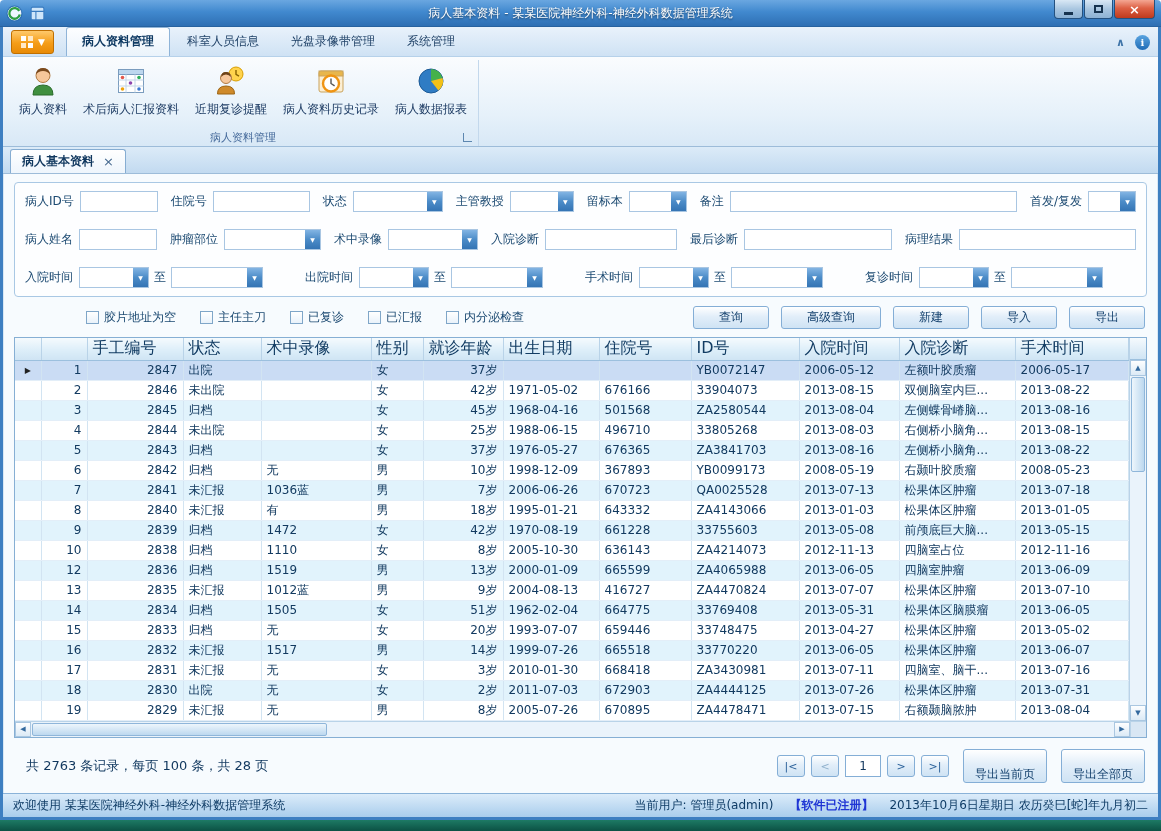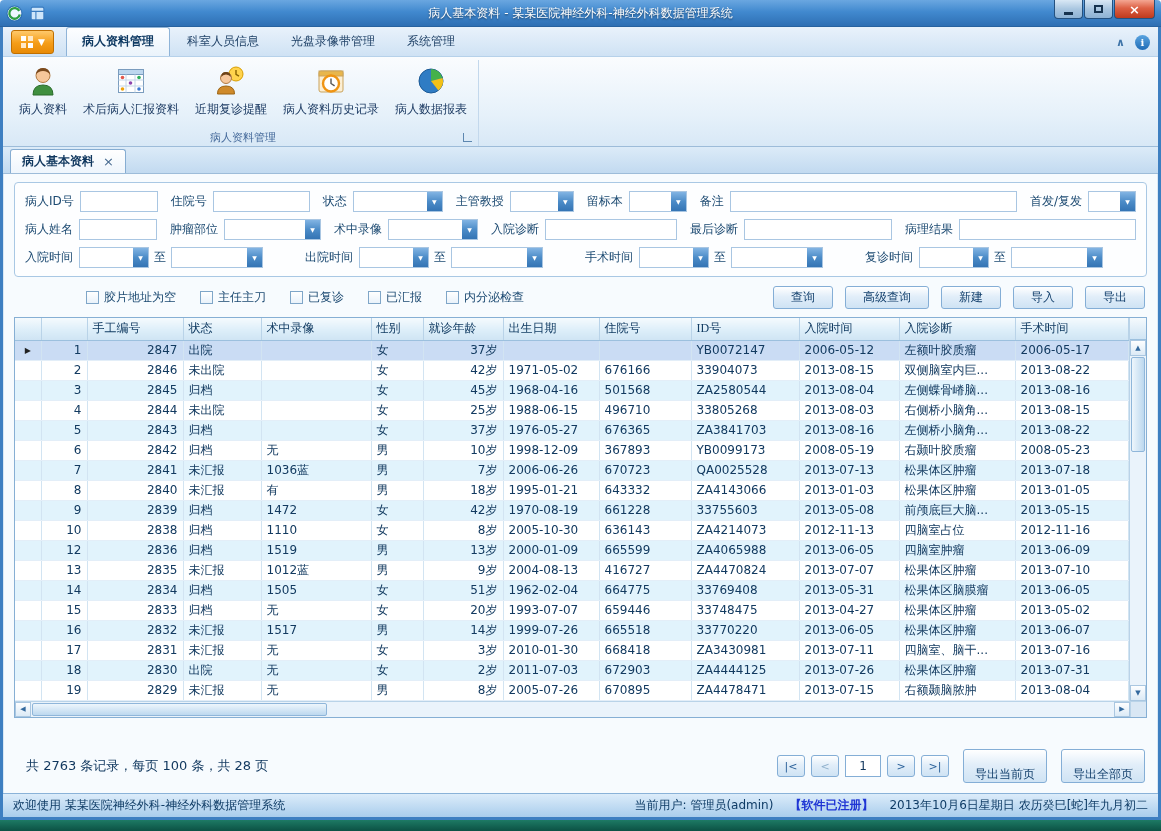--- a/index.html
+++ b/index.html
@@ -36,45 +36,45 @@
 .ric{width:34px;height:34px;display:inline-flex;}
 .ric svg{width:34px;height:34px;}
 .rgroup-label{position:relative;height:17px;display:flex;align-items:center;justify-content:center;font-size:11px;color:#44699a;}
 .launcher{position:absolute;right:3px;bottom:4px;width:9px;height:9px;border-left:1px solid #5d87b0;border-bottom:1px solid #5d87b0;cursor:pointer;}
 
 .tabbar{height:27px;flex:0 0 27px;background:linear-gradient(180deg,#dcebf8,#c2daf0);display:flex;align-items:flex-end;padding:0 7px;border-bottom:1px solid #9dbcd9;}
 .doc-tab{height:24px;display:flex;align-items:center;gap:9px;padding:0 11px;background:linear-gradient(180deg,#ffffff,#eef5fc);border:1px solid #86add2;border-bottom:none;border-radius:3px 3px 0 0;font-size:12px;color:#10375e;font-weight:bold;cursor:pointer;}
 .tab-close{color:#45688e;font-weight:normal;font-size:13px;cursor:pointer;}
 
 .content{flex:1;min-height:0;background:#f7fbfe;padding:8px 10px;display:flex;flex-direction:column;border-left:1px solid #d9e8f5;border-right:1px solid #d9e8f5;}
-.filter-panel{background:#fdfeff;border:1px solid #a9c8e4;border-radius:4px;padding:8px 10px;display:flex;flex-direction:column;gap:7px;}
+.filter-panel{background:#fdfeff;border:1px solid #a9c8e4;border-radius:4px;padding:8px 10px;display:flex;flex-direction:column;gap:17px;}
 .frow{display:flex;align-items:center;}
 .fgroup{display:flex;align-items:center;margin-right:13px;}
 .fgroup:last-child{margin-right:0;}
 .fgroup.grow{flex:1;}
 .frow.dates .fgroup{margin-right:42px;}
 .flabel{font-size:12px;color:#1b4971;margin-right:6px;white-space:nowrap;}
 .tb{height:21px;border:1px solid #a9c6e2;background:#fff;padding:0 4px;font-size:12px;color:#10365c;}
 .tb.grow{flex:1;width:auto;}
 .combo{height:21px;display:inline-flex;border:1px solid #a9c6e2;background:#fff;overflow:hidden;}
 .cinput{flex:1;min-width:0;border:none;outline:none;font-size:12px;padding:0 3px;color:#10365c;background:#fff;}
 .carrow{width:15px;flex:0 0 15px;background:linear-gradient(180deg,#82b4e3,#4c8cc8 50%,#3474b4);color:#fff;font-size:6px;display:flex;align-items:center;justify-content:center;cursor:pointer;}
 .rsep{font-size:12px;color:#1b4971;margin:0 5px;white-space:nowrap;}
 
 .toolbar-row{display:flex;margin-top:9px;padding-left:72px;}
 .cb{display:flex;align-items:center;gap:5px;margin-right:24px;font-size:12px;color:#1b4971;cursor:pointer;white-space:nowrap;}
 .cbbox{width:13px;height:13px;border:1px solid #7fa6c8;background:linear-gradient(180deg,#ffffff,#e9f2fa);}
 .actions{margin-left:auto;display:flex;gap:12px;padding-right:2px;}
-.btn{height:23px;padding:0 17px;font-size:12px;color:#13406d;background:linear-gradient(180deg,#ffffff,#e2eef9 45%,#cfe3f4);border:1px solid #84aed6;border-radius:3px;cursor:pointer;white-space:nowrap;}
+.btn{height:23px;padding:0 25px;font-size:12px;color:#13406d;background:linear-gradient(180deg,#ffffff,#e2eef9 45%,#cfe3f4);border:1px solid #84aed6;border-radius:3px;cursor:pointer;white-space:nowrap;}
 
 .grid-area{margin-top:8px;border:1px solid #86afd4;background:#fff;display:flex;flex-direction:column;}
 .grid-body{display:flex;min-height:0;}
 .grid-scroll{flex:1;min-width:0;overflow:hidden;}
 table{width:100%;border-collapse:collapse;table-layout:fixed;}
-th{height:22px;background:linear-gradient(180deg,#f5fafd,#ddeef9 55%,#cfe4f4);border-right:1px solid #b9d3e8;border-bottom:1px solid #9cc0de;font-size:12px;font-weight:normal;color:#123c63;text-align:left;padding:0 5px;white-space:nowrap;overflow:hidden;font-family:Liberation Serif, serif;}
+th{height:22px;background:linear-gradient(180deg,#f5fafd,#ddeef9 55%,#cfe4f4);border-right:1px solid #b9d3e8;border-bottom:1px solid #9cc0de;font-size:16px;font-weight:normal;color:#123c63;text-align:left;padding:0 5px;white-space:nowrap;overflow:hidden;}
 td{height:20px;border-right:1px solid #d2e4f2;border-bottom:1px solid #e3eef8;font-size:12px;color:#123a60;padding:0 5px;white-space:nowrap;overflow:hidden;background:#fff;}
 tbody tr:nth-child(odd) td{background:#e1f3fc;}
 tbody tr.sel td{background:#cadcf4;}
 td.ind,th.ind{padding:0;text-align:center;}
 td.ind{font-size:8px;color:#222;}
 td.r{text-align:right;}
 
 .vscroll{width:17px;flex:0 0 17px;border-left:1px solid #b9d3e8;display:flex;flex-direction:column;background:#eaf3fb;}
 .vs-cap{height:22px;flex:0 0 22px;background:linear-gradient(180deg,#f5fafd,#cfe4f4);border-bottom:1px solid #9cc0de;}
 .sbtn{height:16px;flex:0 0 16px;display:flex;align-items:center;justify-content:center;font-size:7px;color:#33699e;background:linear-gradient(180deg,#fdfeff,#dceaf6);border:1px solid #aac7e1;cursor:pointer;}

